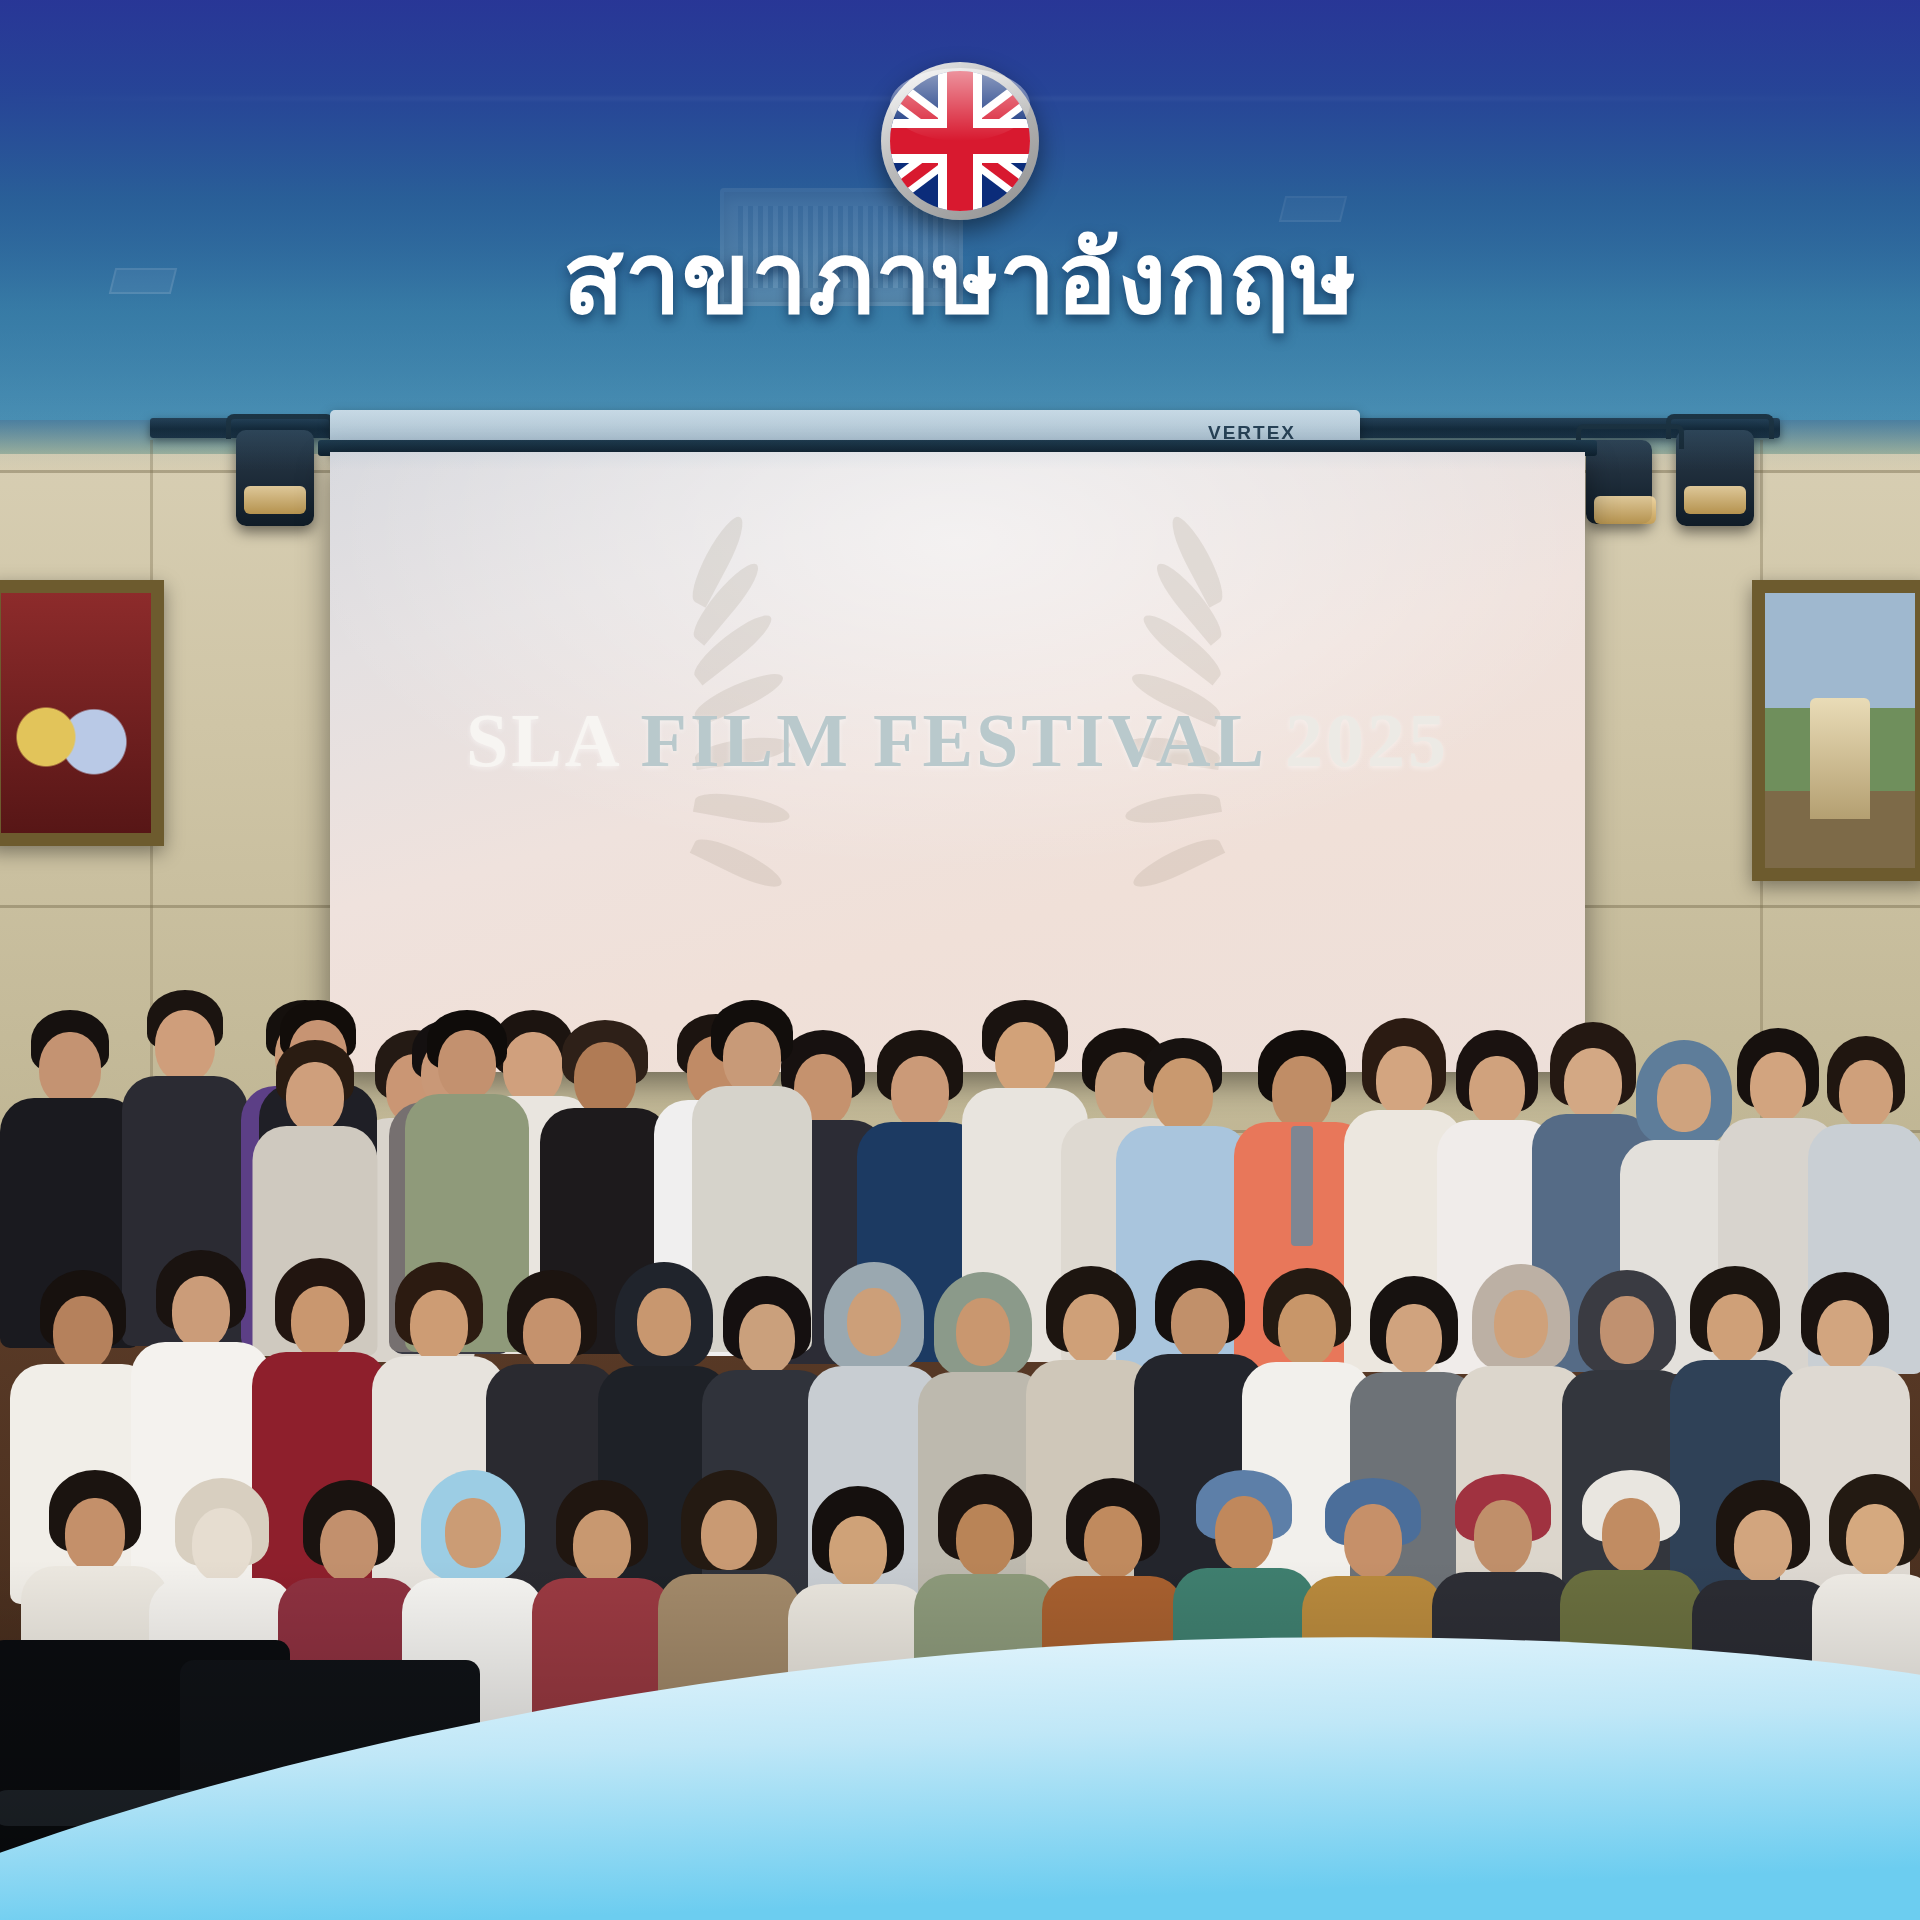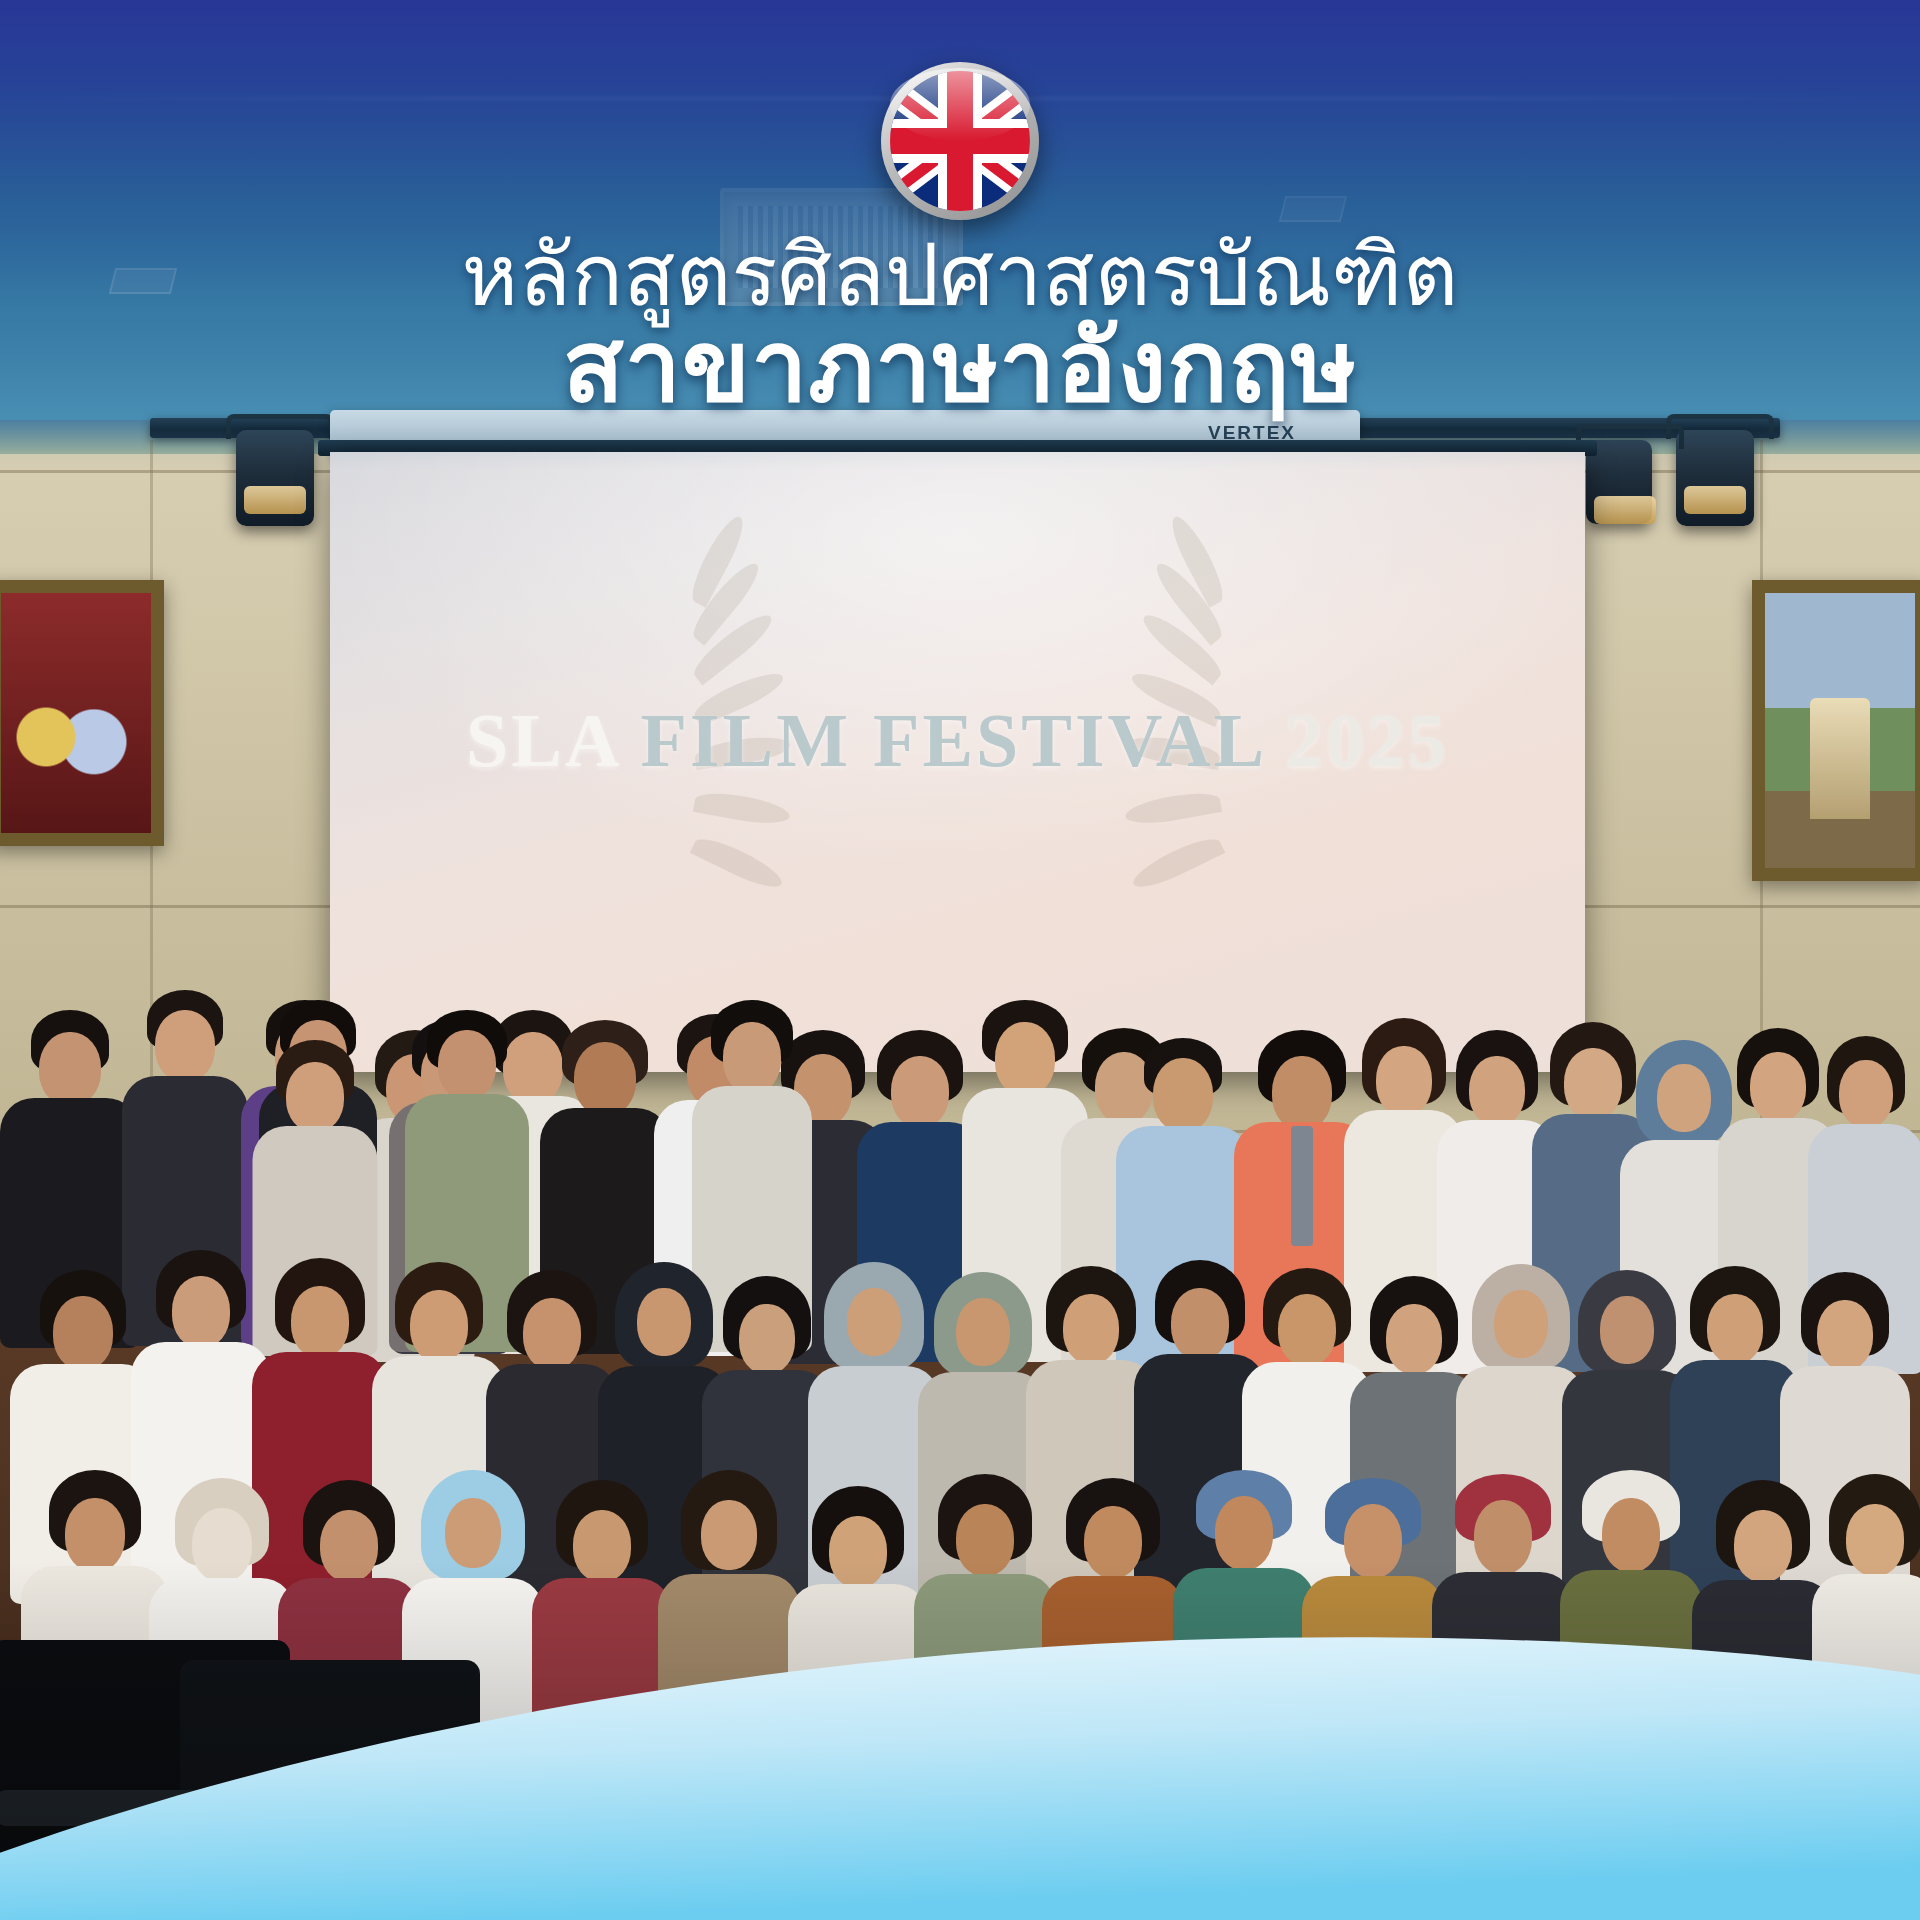--- a/index.html
+++ b/index.html
@@ -620,21 +620,20 @@
         <span class="d2r"></span>
       <span class="vw"></span>
         <span class="hw"></span>
       <span class="vr"></span>
         <span class="hr"></span>
     </div>
     <div class="flag-gloss"></div>
   </div>
 
   <div class="headline">
-    <div class="l1">หลักสูตรศิลปศาสตรบัณฑิต</div>
     <div class="l2">สาขาภาษาอังกฤษ</div>
   </div>
 
   <svg class="wave" viewBox="0 0 1920 360" preserveAspectRatio="none">
     <defs>
       <linearGradient id="wg" x1="0" y1="0" x2="0.25" y2="1">
         <stop offset="0%" stop-color="#eaf7fd"></stop>
         <stop offset="45%" stop-color="#bfe7f7"></stop>
         <stop offset="100%" stop-color="#6ccdf0"></stop>
       </linearGradient>

